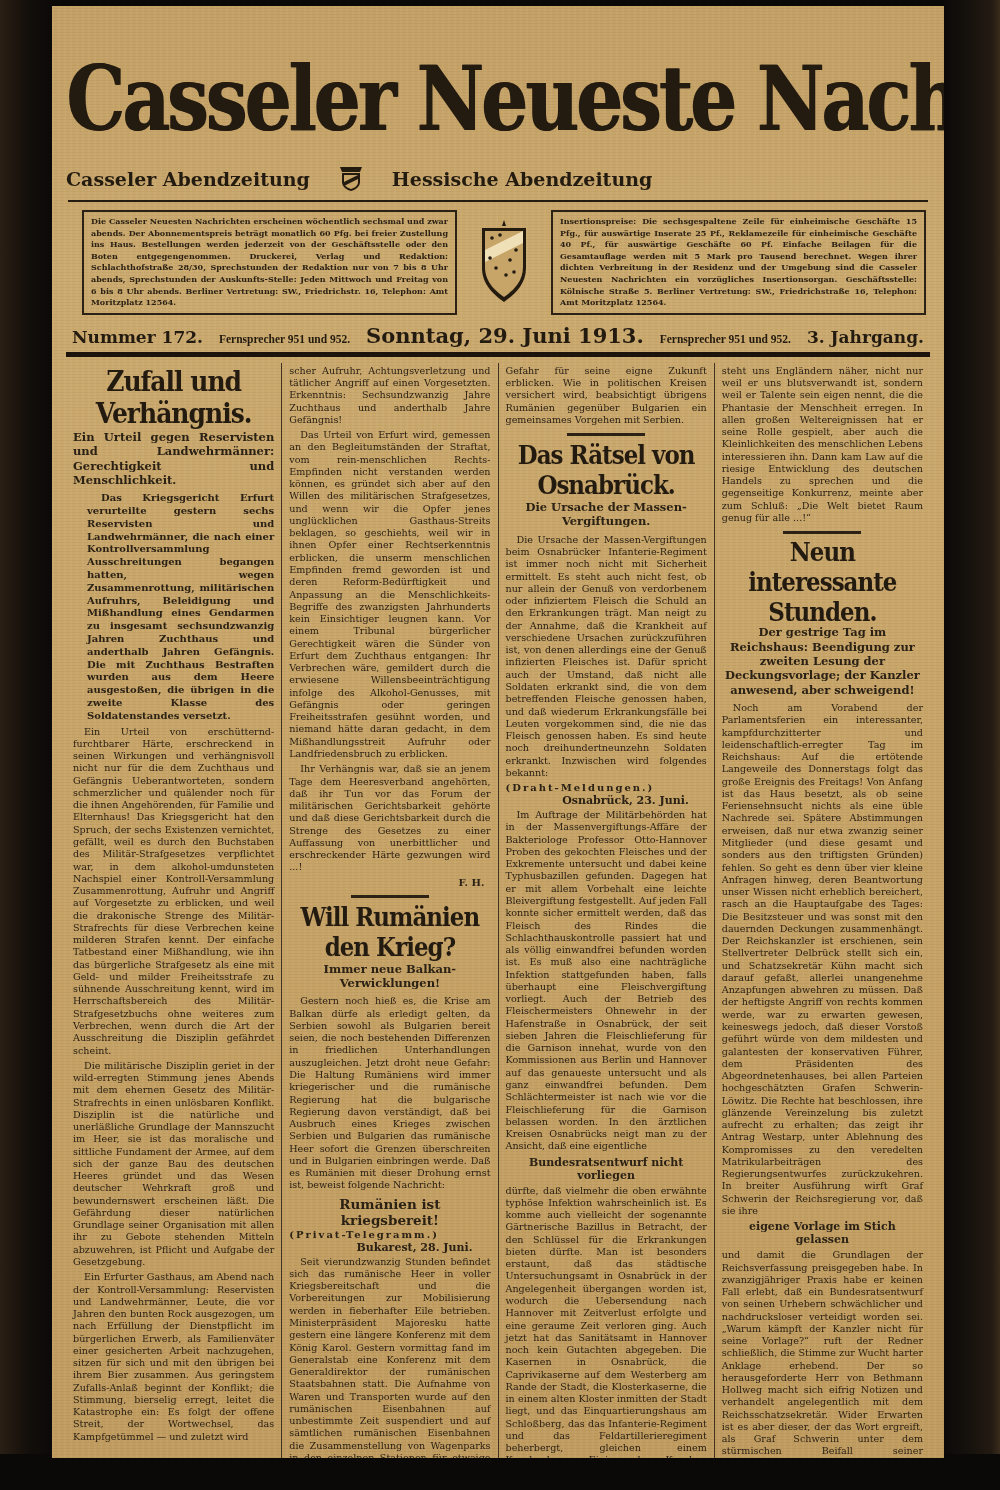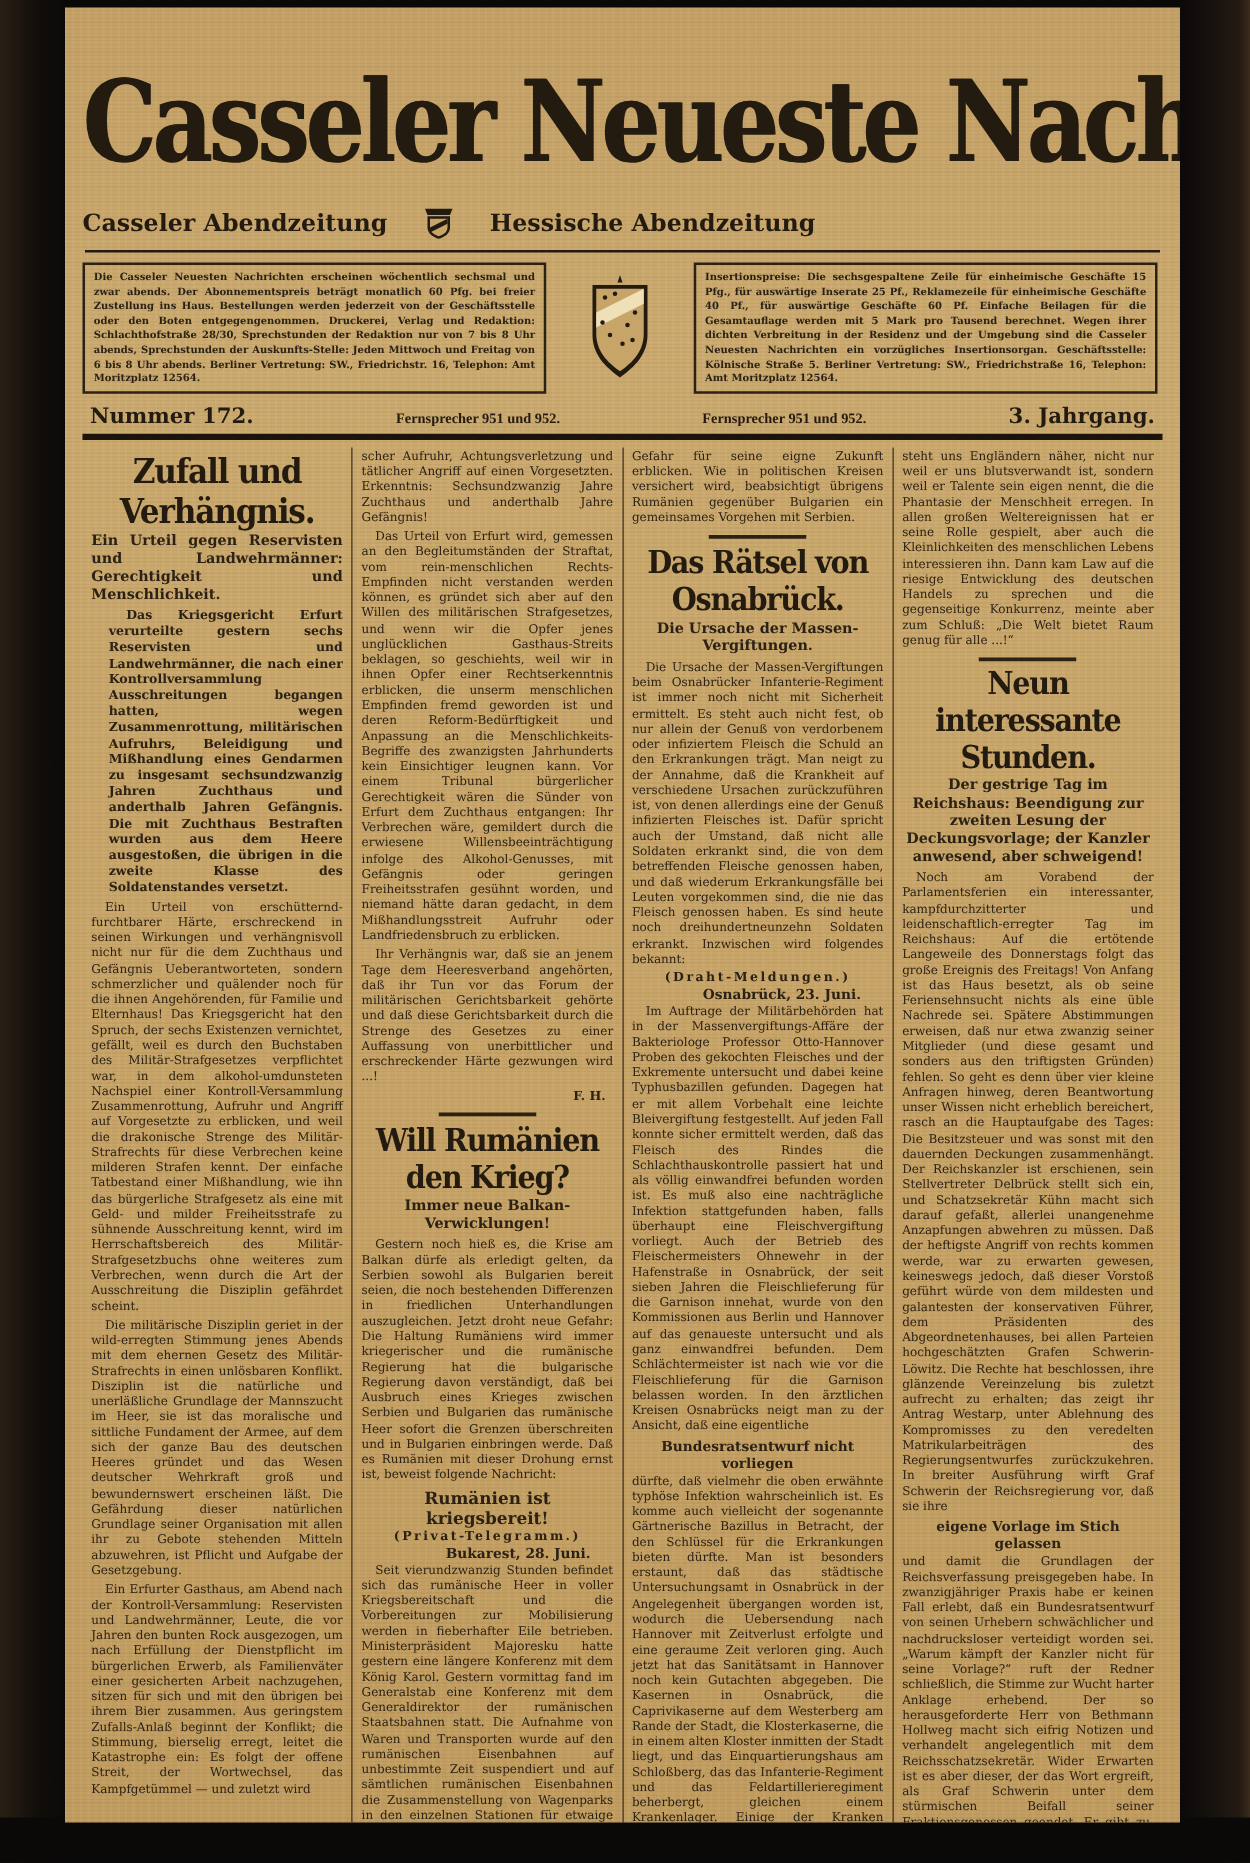--- a/index.html
+++ b/index.html
@@ -38,21 +38,21 @@
     text-shadow:1px 0 0 #241b10;
     white-space:nowrap;
   }
   .editions{
     display:flex;justify-content:flex-start;align-items:center;gap:26px;
     font-weight:bold;font-size:19px;margin-top:14px;color:#241b10;
   }
   .editions .crest{width:30px;height:30px;flex:0 0 auto;}
   .mast-rule{height:2px;background:#241b10;margin:6px 2px 0 2px;}
   
-  .infobar{display:flex;align-items:stretch;gap:22px;margin:8px 4px 0 0;}
+  .infobar{display:flex;align-items:stretch;gap:10px;margin:8px 4px 0 16px;}
   .infobox{
     flex:1 1 0;border:2px solid #2b2114;padding:4px 7px;
     font-size:8px;line-height:1.45;font-weight:bold;text-align:justify;
     color:#2b2114;
   }
   .info-shield{width:74px;display:flex;align-items:center;justify-content:center;flex:0 0 auto;}
   .info-shield svg{width:56px;height:84px;}
   
   .dateline{
     display:flex;align-items:baseline;justify-content:space-between;
@@ -78,21 +78,21 @@
     color:#241b10;letter-spacing:-1px;transform:scaleY(1.1);
   }
   h2.art.smaller{font-size:23px;}
   .subhead{
     font-weight:bold;font-size:11.5px;text-align:center;line-height:1.25;
     margin:0 0 5px 0;
   }
   .subhead.left{text-align:justify;}
   .divider{width:78px;height:3px;background:#2b2114;margin:7px auto 7px auto;}
   .tg-head{font-weight:bold;font-size:13.5px;text-align:center;margin:4px 0 1px 0;}
-  .tg-kind{font-weight:bold;font-size:10px;text-align:center;letter-spacing:2px;margin:0 0 1px 0;}
+  .tg-kind{font-weight:bold;font-size:10px;letter-spacing:2px;margin:0 0 1px 0;}
   .tg-place{font-weight:bold;font-size:11px;text-align:right;padding-right:18px;margin:0 0 2px 0;}
   .inline-head{font-weight:bold;font-size:11px;text-align:center;margin:3px 0 3px 0;}
   .sig{text-align:right;font-weight:bold;font-size:10px;padding-right:6px;margin:0 0 2px 0;}
 </style>
 </head>
 <body>
 
 <div class="edge-left"></div>
 <div class="edge-right"></div>
 <div class="edge-bottom"></div>
@@ -133,20 +133,21 @@
             <circle cx="38" cy="52" r="1.8"></circle>
           </g>
         </svg>
     </div>
     <div class="infobox">Insertionspreise: Die sechsgespaltene Zeile für einheimische Geschäfte 15 Pfg., für auswärtige Inserate 25 Pf., Reklamezeile für einheimische Geschäfte 40 Pf., für auswärtige Geschäfte 60 Pf. Einfache Beilagen für die Gesamtauflage werden mit 5 Mark pro Tausend berechnet. Wegen ihrer dichten Verbreitung in der Residenz und der Umgebung sind die Casseler Neuesten Nachrichten ein vorzügliches Insertionsorgan. Geschäftsstelle: Kölnische Straße 5. Berliner Vertretung: SW., Friedrichstraße 16, Telephon: Amt Moritzplatz 12564.</div>
   </div>
 
   <div class="dateline">
     <span class="issue">Nummer 172.</span>
     <span class="phone">Fernsprecher 951 und 952.</span>
+    <span class="date">Sonntag, 29. Juni 1913.</span>
     <span class="phone">Fernsprecher 951 und 952.</span>
     <span class="volume">3. Jahrgang.</span>
   </div>
   <div class="heavy-rule"></div>
 
   <div class="columns">
 
     <div class="col">
       <h2 class="art">Zufall und Verhängnis.</h2>
       <div class="subhead left">Ein Urteil gegen Reservisten und Landwehrmänner: Gerechtigkeit und Menschlichkeit.</div>

